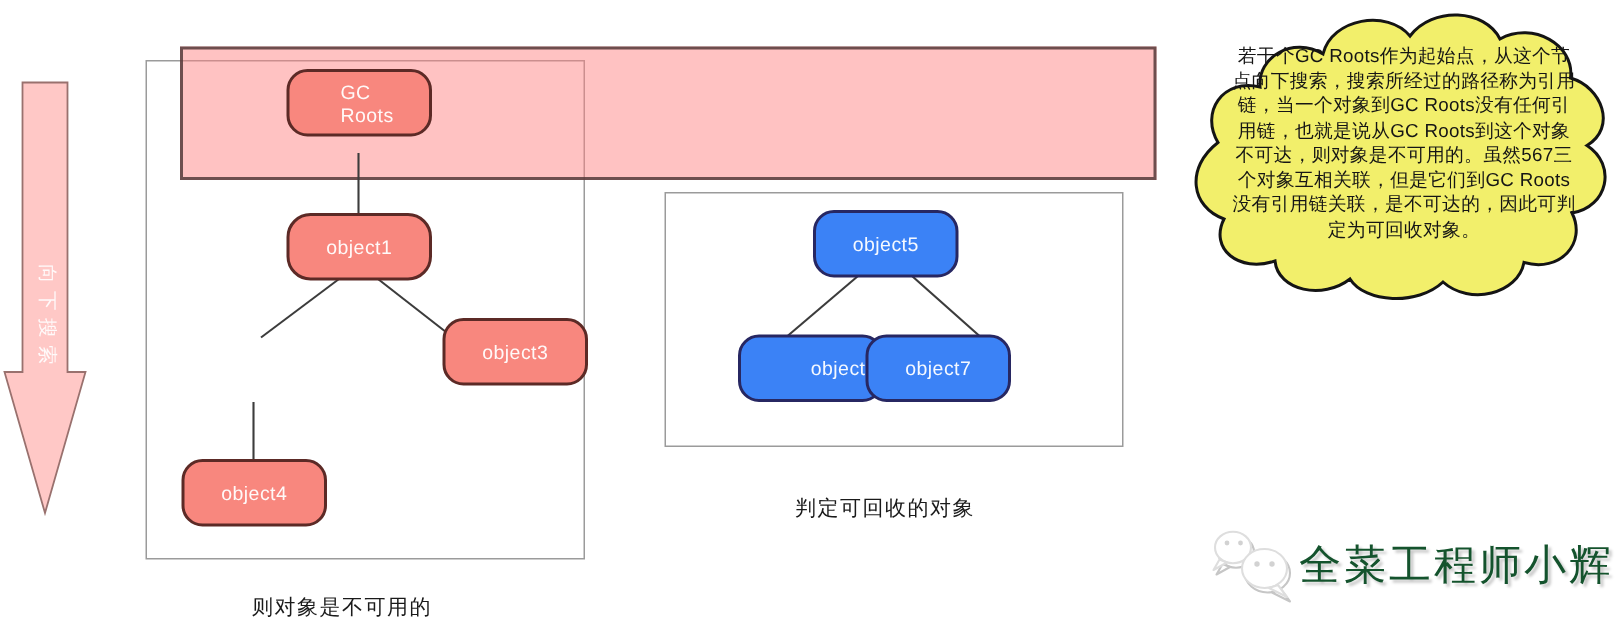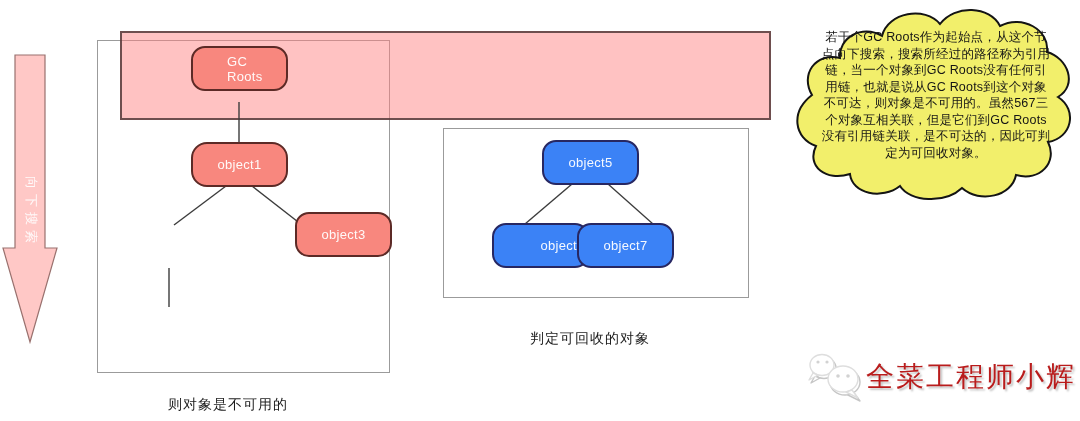--- a/index.html
+++ b/index.html
@@ -82,21 +82,21 @@
     line-height: 16.5px;
     text-align: center;
     color: #151515;
     letter-spacing: 0.2px;
   }
   #watermark {
     position: absolute;
     left: 866px; top: 358px;
     font-size: 28px;
     letter-spacing: 2px;
-    color: #b91c1c;
+    color: #14532d;
     text-shadow: 2px 2px 2px #c4c4c4;
     white-space: nowrap;
   }
 </style>
 </head>
 <body>
 
 <div id="canvas">
 
   <div id="alive-box" class="group-box"></div>
@@ -159,20 +159,23 @@
 
   <div id="node-gc-roots" class="node pink">
     <span>GC Roots</span>
   </div>
   <div id="node-object1" class="node pink">
     <span>object1</span>
   </div>
   <div id="node-object3" class="node pink">
     <span>object3</span>
   </div>
+  <div id="node-object4" class="node pink">
+    <span>object4</span>
+  </div>
 
   <div id="node-object5" class="node blue">
     <span>object5</span>
   </div>
   <div id="node-object6" class="node blue">
     <span>object6</span>
   </div>
   <div id="node-object7" class="node blue">
     <span>object7</span>
   </div>

